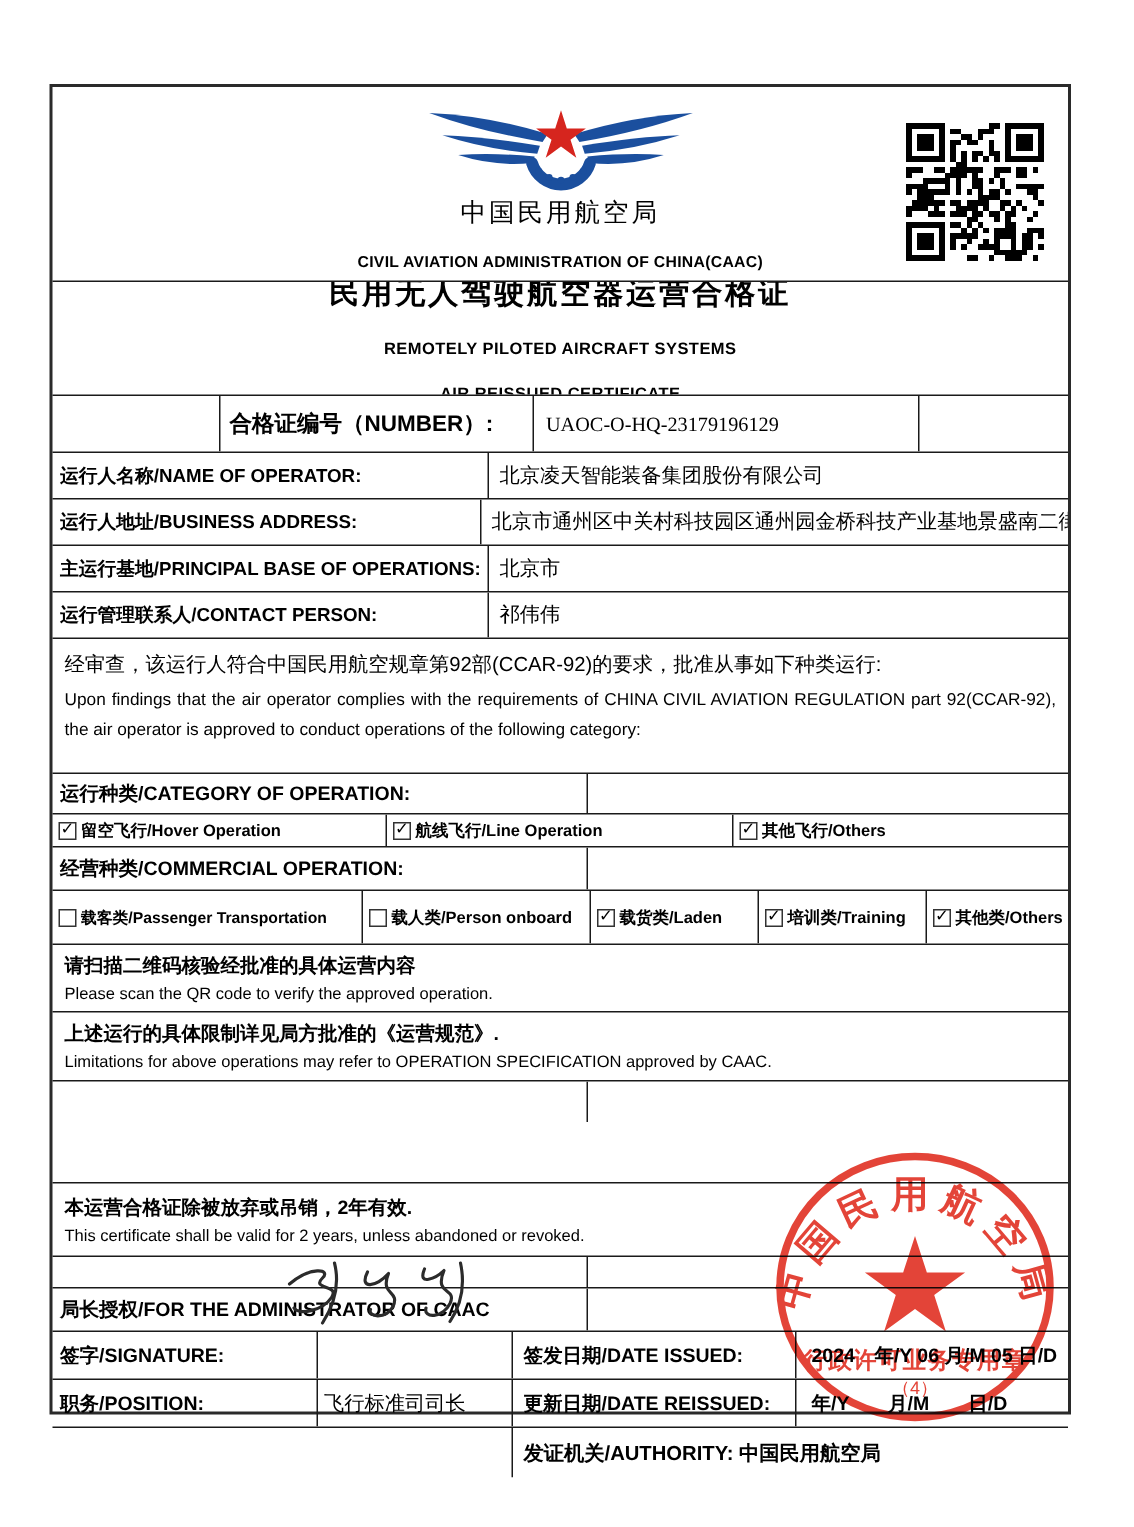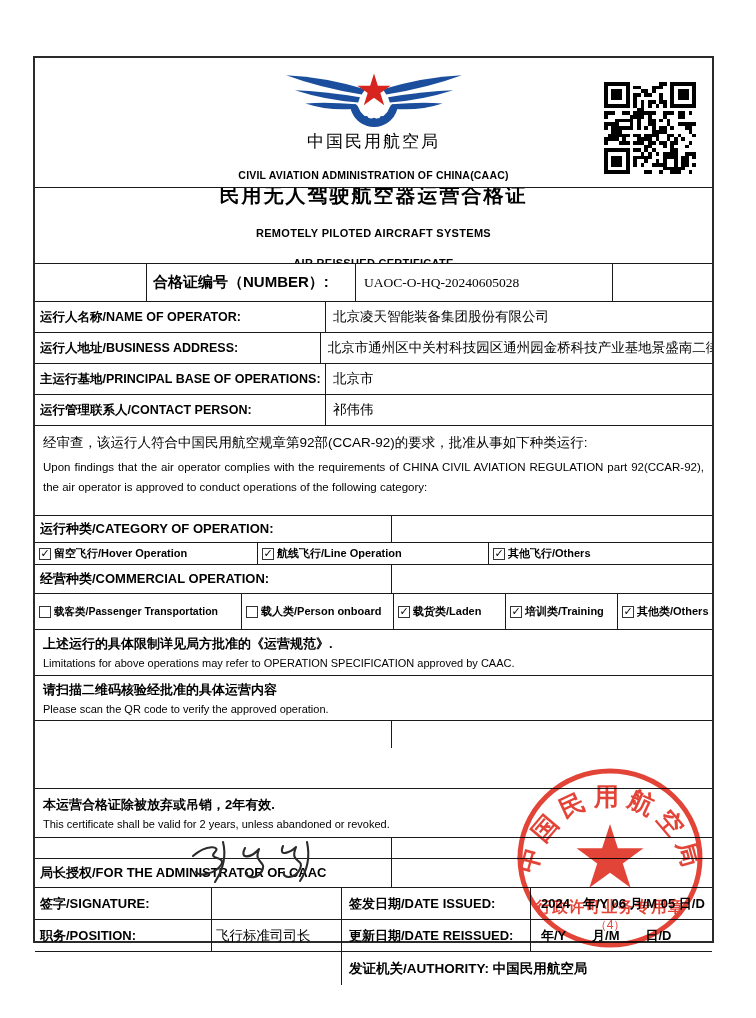--- a/index.html
+++ b/index.html
@@ -433,21 +433,21 @@
 
     <div class="row r-title">
       <div class="title-cn">民用无人驾驶航空器运营合格证</div>
       <div class="title-en">REMOTELY PILOTED AIRCRAFT SYSTEMS</div>
       <div class="title-en">AIR REISSUED CERTIFICATE</div>
     </div>
 
     <div class="row r-number">
       <div class="cell div c-num-blank1"></div>
       <div class="cell div c-num-label">合格证编号（NUMBER）:</div>
-      <div class="cell div c-num-value">UAOC-O-HQ-20240605028</div>
+      <div class="cell div c-num-value">UAOC-O-HQ-23179196129</div>
       <div class="cell grow"></div>
     </div>
 
     <div class="row r-info">
       <div class="cell div c-info-label">运行人名称/NAME OF OPERATOR:</div>
       <div class="cell grow c-info-value">北京凌天智能装备集团股份有限公司</div>
     </div>
     <div class="row r-info">
       <div class="cell div c-info-label">运行人地址/BUSINESS ADDRESS:</div>
       <div class="cell grow c-info-value">北京市通州区中关村科技园区通州园金桥科技产业基地景盛南二街</div>
@@ -505,28 +505,28 @@
       <div class="cell div opt c-com4">
         <span class="cbx">✓</span>
         <span class="optlbl">培训类/Training</span>
       </div>
       <div class="cell grow opt">
         <span class="cbx">✓</span>
         <span class="optlbl">其他类/Others</span>
       </div>
     </div>
 
+    <div class="row r-note r-qrnotice">
+      <div class="note-cn">请扫描二维码核验经批准的具体运营内容</div>
+      <div class="note-en">Please scan the QR code to verify the approved operation.</div>
+    </div>
+
     <div class="row r-note r-opspec">
       <div class="note-cn">上述运行的具体限制详见局方批准的《运营规范》.</div>
       <div class="note-en">Limitations for above operations may refer to OPERATION SPECIFICATION approved by CAAC.</div>
-    </div>
-
-    <div class="row r-note r-qrnotice">
-      <div class="note-cn">请扫描二维码核验经批准的具体运营内容</div>
-      <div class="note-en">Please scan the QR code to verify the approved operation.</div>
     </div>
 
     <div class="row r-empty1">
       <div class="cell div c-half"></div>
       <div class="cell grow"></div>
     </div>
 
     <div class="row r-note r-valid">
       <div class="note-cn">本运营合格证除被放弃或吊销，2年有效.</div>
       <div class="note-en">This certificate shall be valid for 2 years, unless abandoned or revoked.</div>

